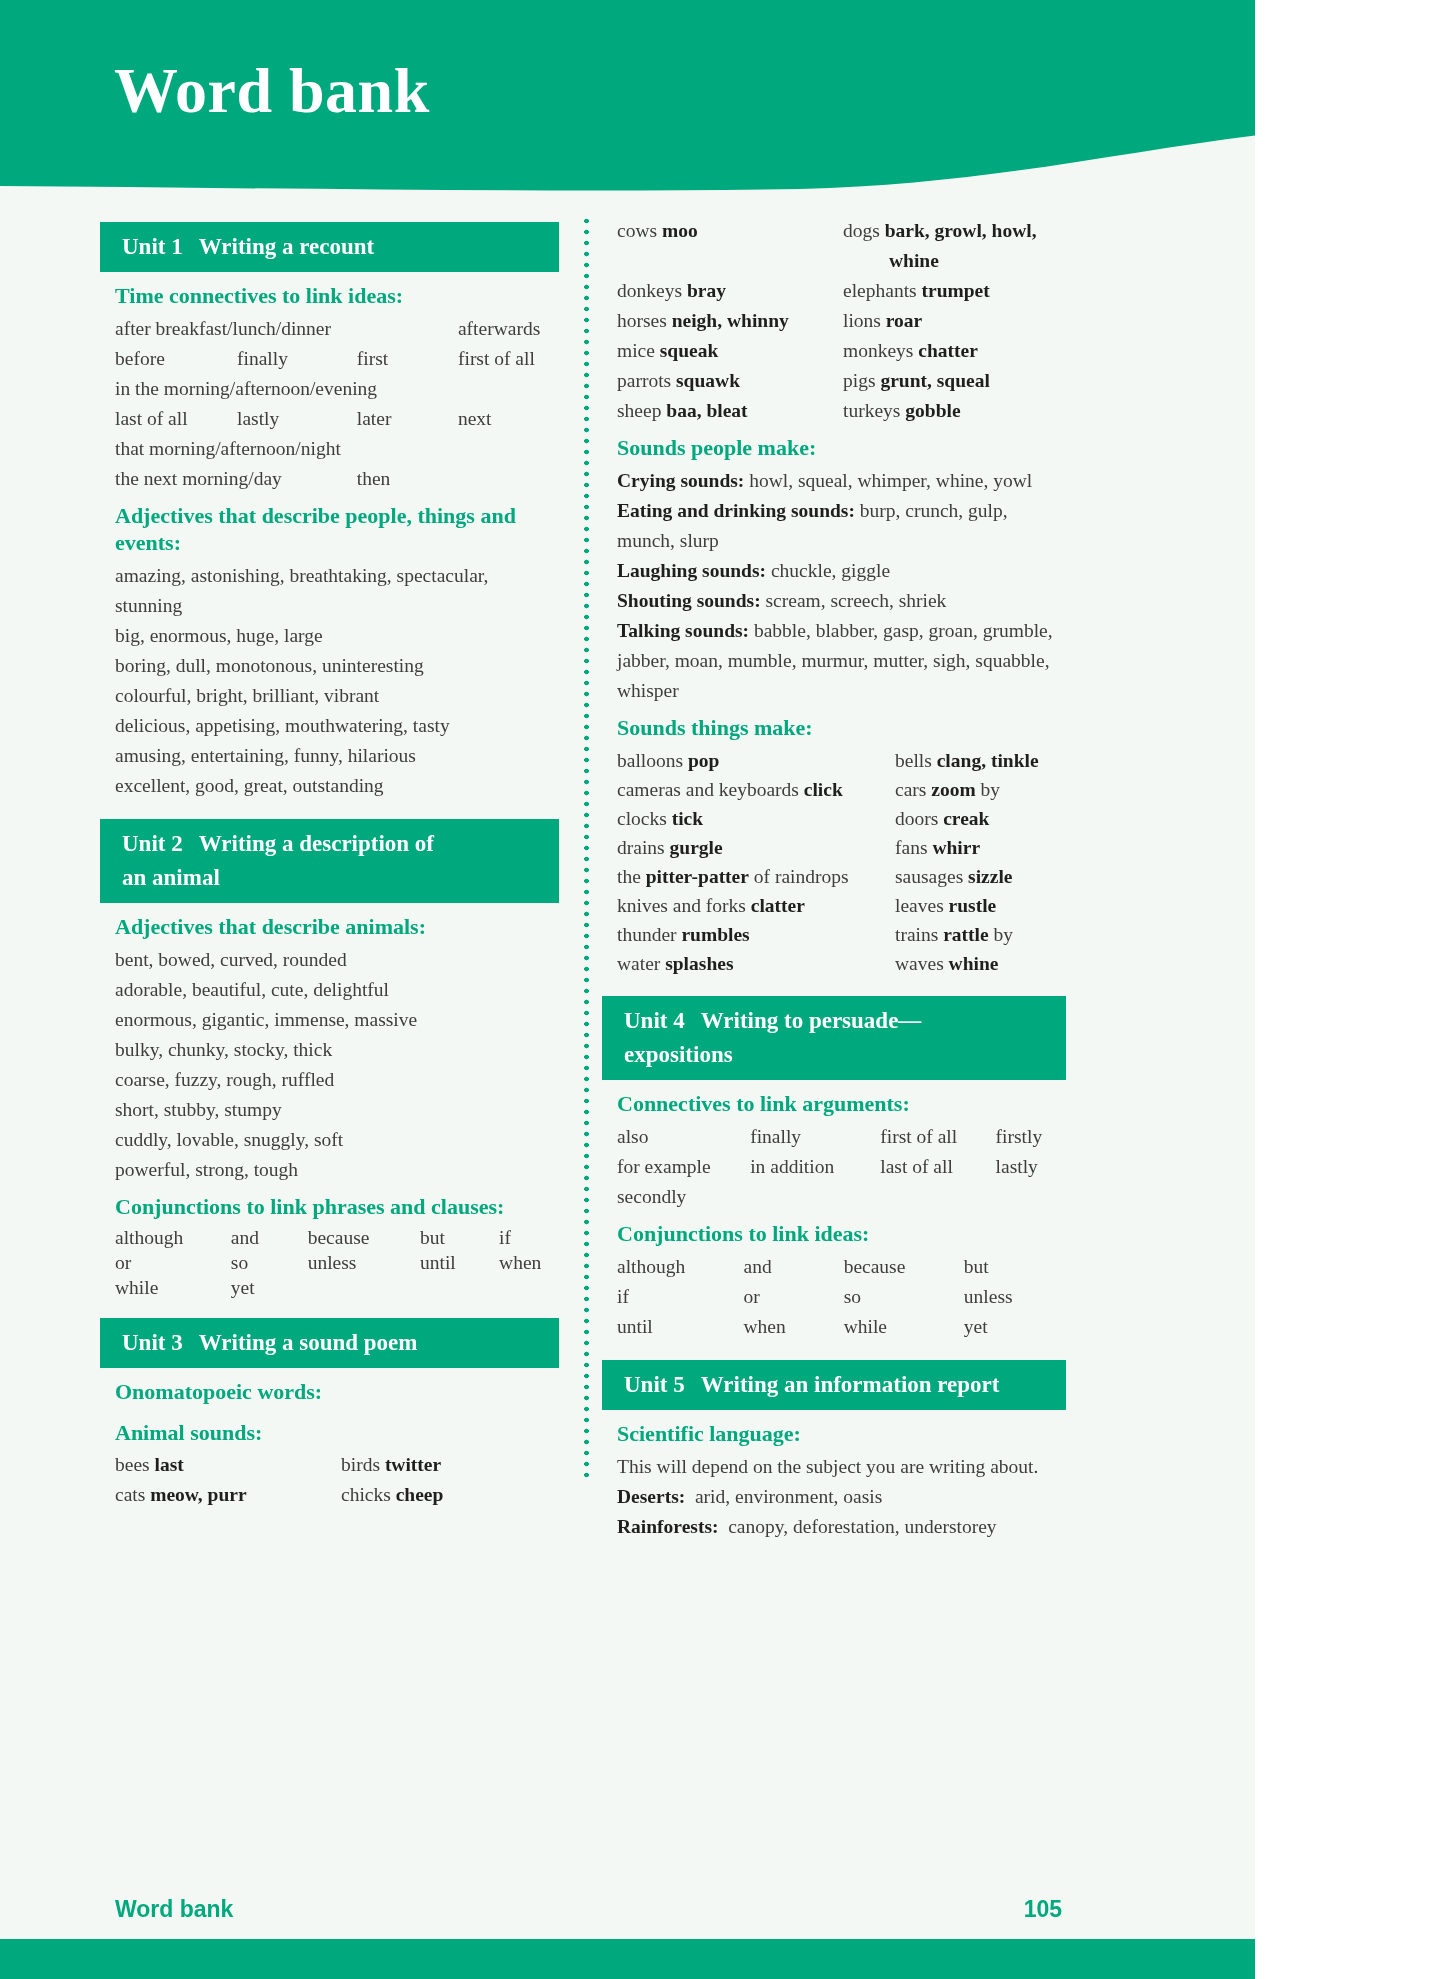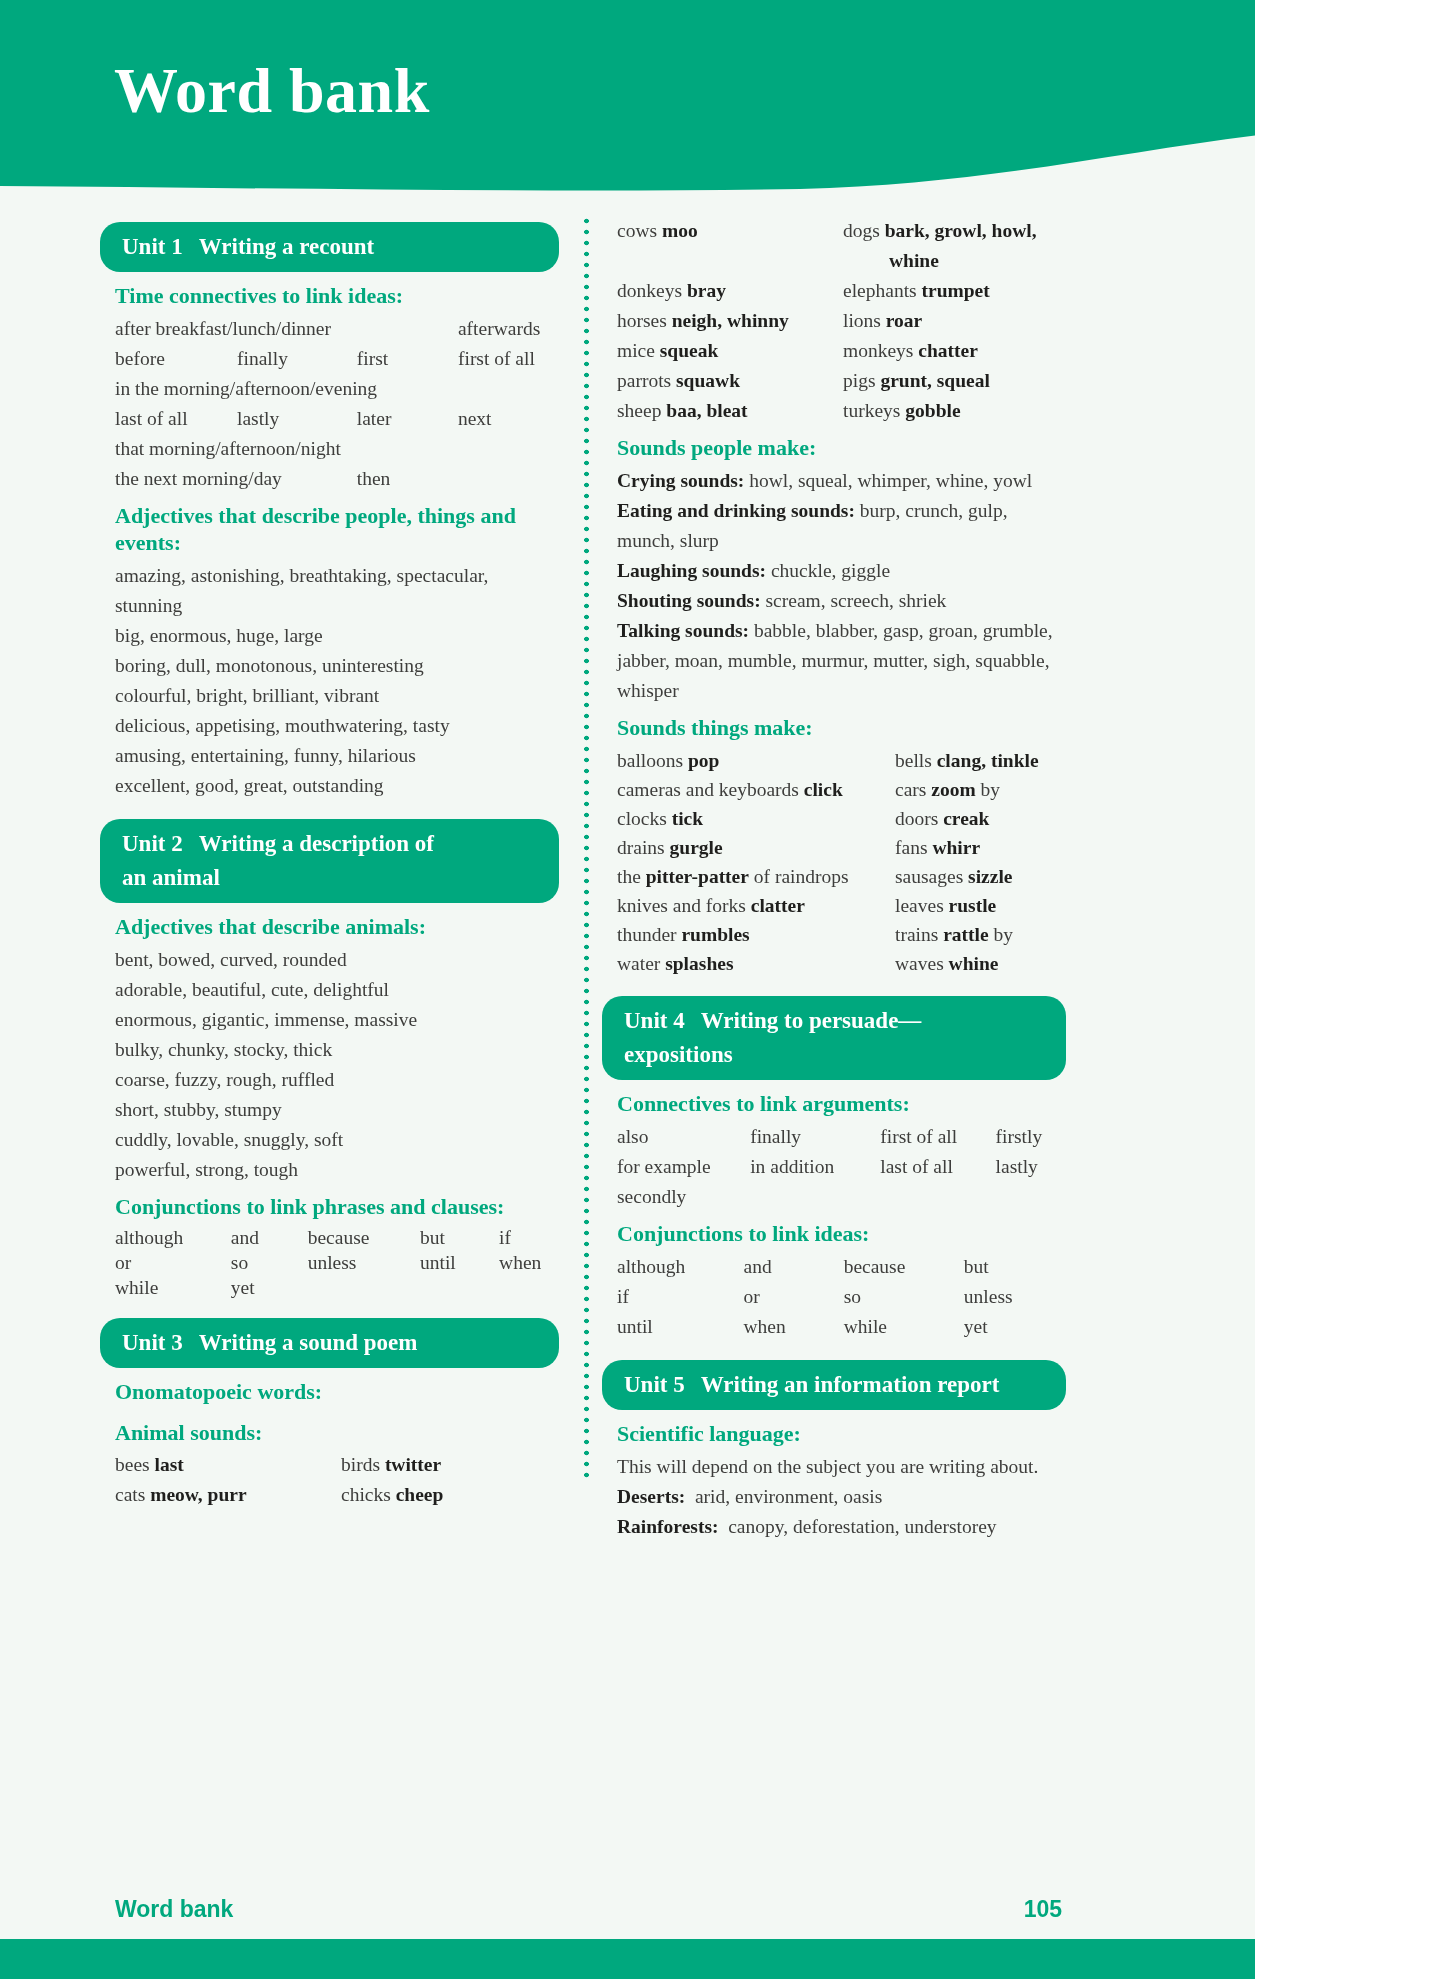--- a/index.html
+++ b/index.html
@@ -22,21 +22,21 @@
   .divider{
     position:absolute;left:584px;top:218px;width:5px;height:1262px;
     background-image:radial-gradient(circle at 2.5px 3px, var(--accent) 2.1px, rgba(0,0,0,0) 2.6px);
     background-size:5px 11px;background-repeat:repeat-y;
   }
   .col{position:absolute;font-size:19.5px;line-height:30px;}
   .col-left{left:115px;top:222px;width:442px;}
   .col-right{left:617px;top:216px;width:447px;}
 
   .unitbar{
-    background:var(--accent);color:var(--bartext);border-radius:20px;
+    background:var(--accent);color:var(--bartext);border-radius:0;
     padding:8px 10px 8px 22px;margin-left:-15px;margin-right:-2px;
     font-weight:bold;font-size:23px;line-height:34px;margin-bottom:10px;
   }
   .unum{margin-right:16px;}
   .ubt{white-space:nowrap;}
   .unitbar .wrapline .ubt{white-space:normal;}
   .ghead{
     color:var(--accent);font-weight:bold;font-size:22px;line-height:27px;
     margin:14px 0 5px 0;
   }

